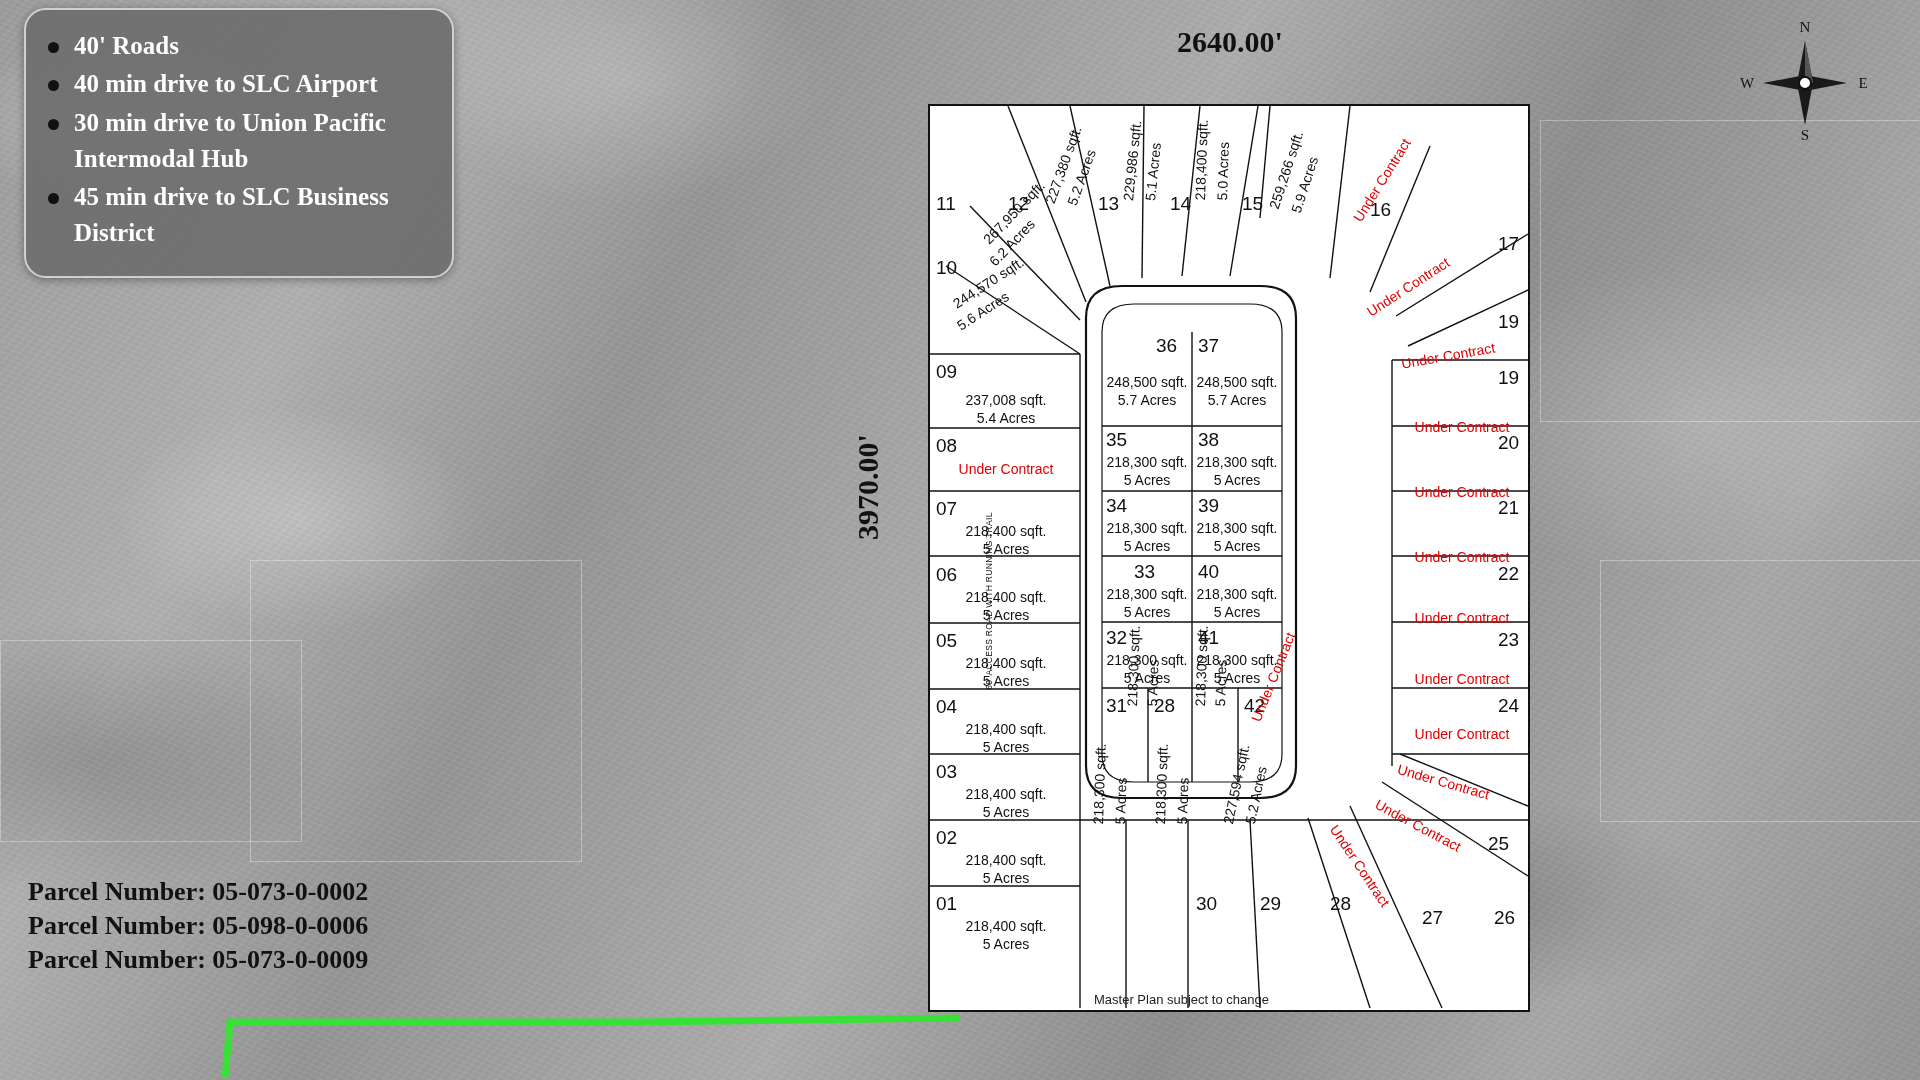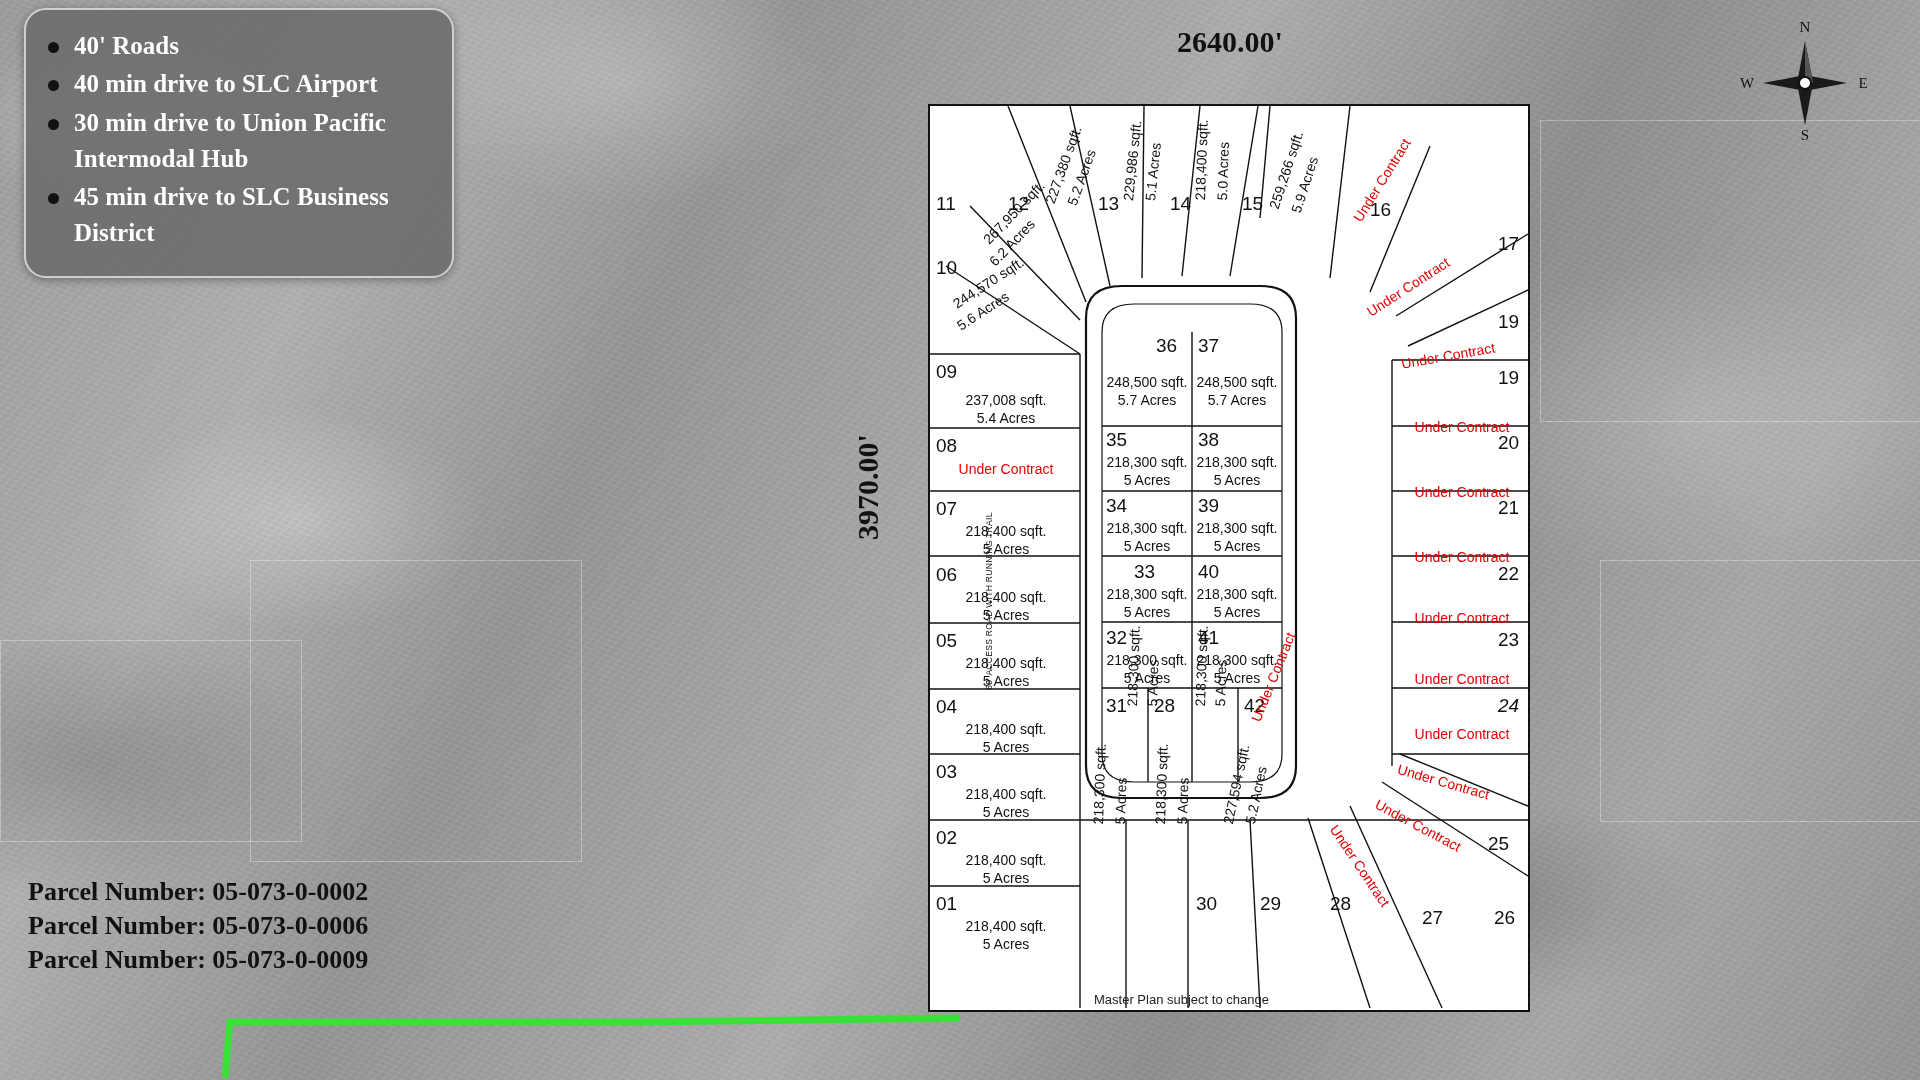--- a/index.html
+++ b/index.html
@@ -176,21 +176,21 @@
     <ul>
       <li>40' Roads</li>
       <li>40 min drive to SLC Airport</li>
       <li>30 min drive to Union Pacific Intermodal Hub</li>
       <li>45 min drive to SLC Business District</li>
     </ul>
   </div>
 
   <div id="parcels">
     <div>Parcel Number: 05-073-0-0002</div>
-    <div>Parcel Number: 05-073-0-0006</div>
+    <div>Parcel Number: 05-098-0-0006</div>
     <div>Parcel Number: 05-073-0-0009</div>
   </div>
 
   <div id="dim-top">2640.00'</div>
   <div id="dim-left">3970.00'</div>
 
   <div id="compass">
     <svg viewBox="0 0 140 130" width="140" height="130">
       <g transform="translate(70,68)">
         <polygon points="0,-42 8,0 0,42 -8,0" fill="#1a1a1a"></polygon>
@@ -350,21 +350,21 @@
 
     <div class="lot-label lot-num" style="left:568px; top:390px;">21</div>
     <div class="uc" style="position:absolute; left:466px; top:443px; width:132px; text-align:center;">Under Contract</div>
 
     <div class="lot-label lot-num" style="left:568px; top:456px;">22</div>
     <div class="uc" style="position:absolute; left:466px; top:504px; width:132px; text-align:center;">Under Contract</div>
 
     <div class="lot-label lot-num" style="left:568px; top:522px;">23</div>
     <div class="uc" style="position:absolute; left:466px; top:565px; width:132px; text-align:center;">Under Contract</div>
 
-    <div class="lot-label lot-num" style="left:568px; top:588px;font-style:italic;">24</div>
+    <div class="lot-label lot-num" style="left:568px; top:588px;">24</div>
     <div class="uc" style="position:absolute; left:466px; top:620px; width:132px; text-align:center;">Under Contract</div>
 
     <div class="uc" style="position:absolute; left:470px; top:655px; transform:rotate(16deg); transform-origin:left top;">Under Contract</div>
     <div class="lot-label lot-num" style="left:558px; top:726px;">25</div>
     <div class="uc" style="position:absolute; left:450px; top:690px; transform:rotate(28deg); transform-origin:left top;">Under Contract</div>
 
     <div class="lot-label lot-num" style="left:564px; top:800px;">26</div>
     <div class="lot-label lot-num" style="left:492px; top:800px;">27</div>
     <div class="uc" style="position:absolute; left:410px; top:716px; transform:rotate(56deg); transform-origin:left top;">Under Contract</div>
 

